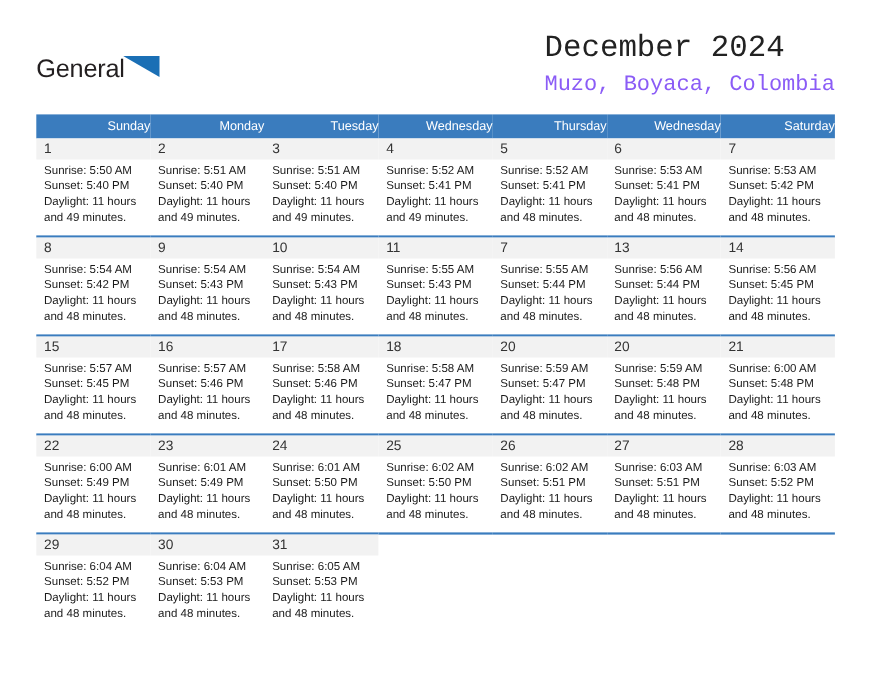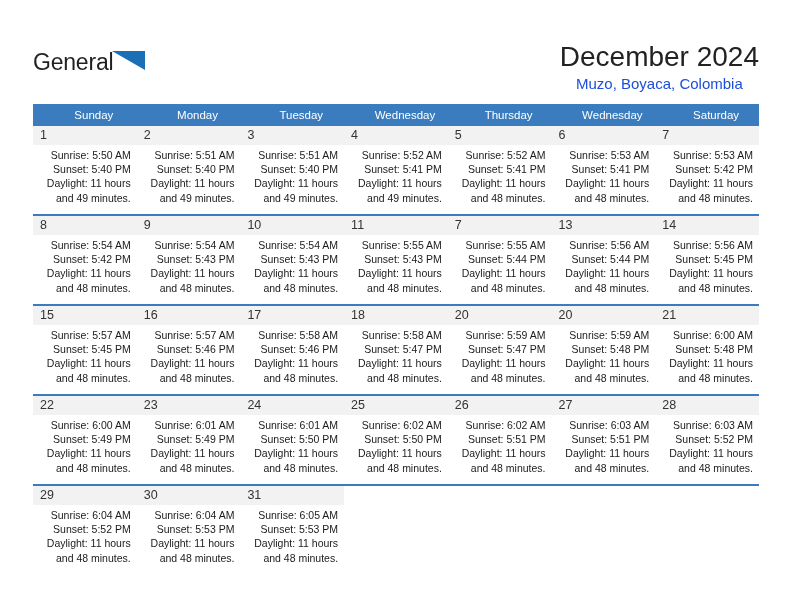--- a/index.html
+++ b/index.html
@@ -59,51 +59,53 @@
     margin-left: 57px;
     font-size: 23px;
     color: #1a7fc1;
     letter-spacing: -0.2px;
     line-height: 26px;
   }
 
   .title-block {
     position: absolute;
     right: 0;
-    top: 12px;
-    text-align: center;
+    top: 0;
+    text-align: left;
+    font-family: Liberation Mono, monospace;
   }
   .cal-title {
     font-size: 28px;
     color: #222222;
     line-height: 34px;
     white-space: nowrap;
   }
   .cal-subtitle {
-    font-size: 15px;
-    color: #1d4ed8;
+    margin-top: 6px;
+    font-size: 20px;
+    color: #8b5cf6;
     line-height: 19px;
     white-space: nowrap;
   }
 
   
   .calendar {
     position: absolute;
     left: 33px;
     top: 104px;
     width: 726px;
     border-collapse: collapse;
     table-layout: fixed;
   }
   .calendar th {
     background: #3a7cbe;
     color: #ffffff;
     font-size: 11.5px;
     font-weight: normal;
-    text-align: center;
+    text-align: right;
     padding: 5px 0 5px 18px;
     height: 12px;
     border: none;
   }
   .calendar td {
     width: 103.7px;
     vertical-align: top;
     padding: 0;
     border: none;
     background: #ffffff;
@@ -130,21 +132,20 @@
     box-sizing: border-box;
   }
   .cell.blank .cell-daynum {
     background: transparent;
   }
   .cell-lines {
     padding: 3px 6px 0 7px;
     font-size: 10.5px;
     line-height: 14.2px;
     color: #1a1a1a;
-    text-align: right;
   }
   .cell-line {
     white-space: nowrap;
   }
 </style>
 </head>
 <body>
 
 <div class="page">
 

